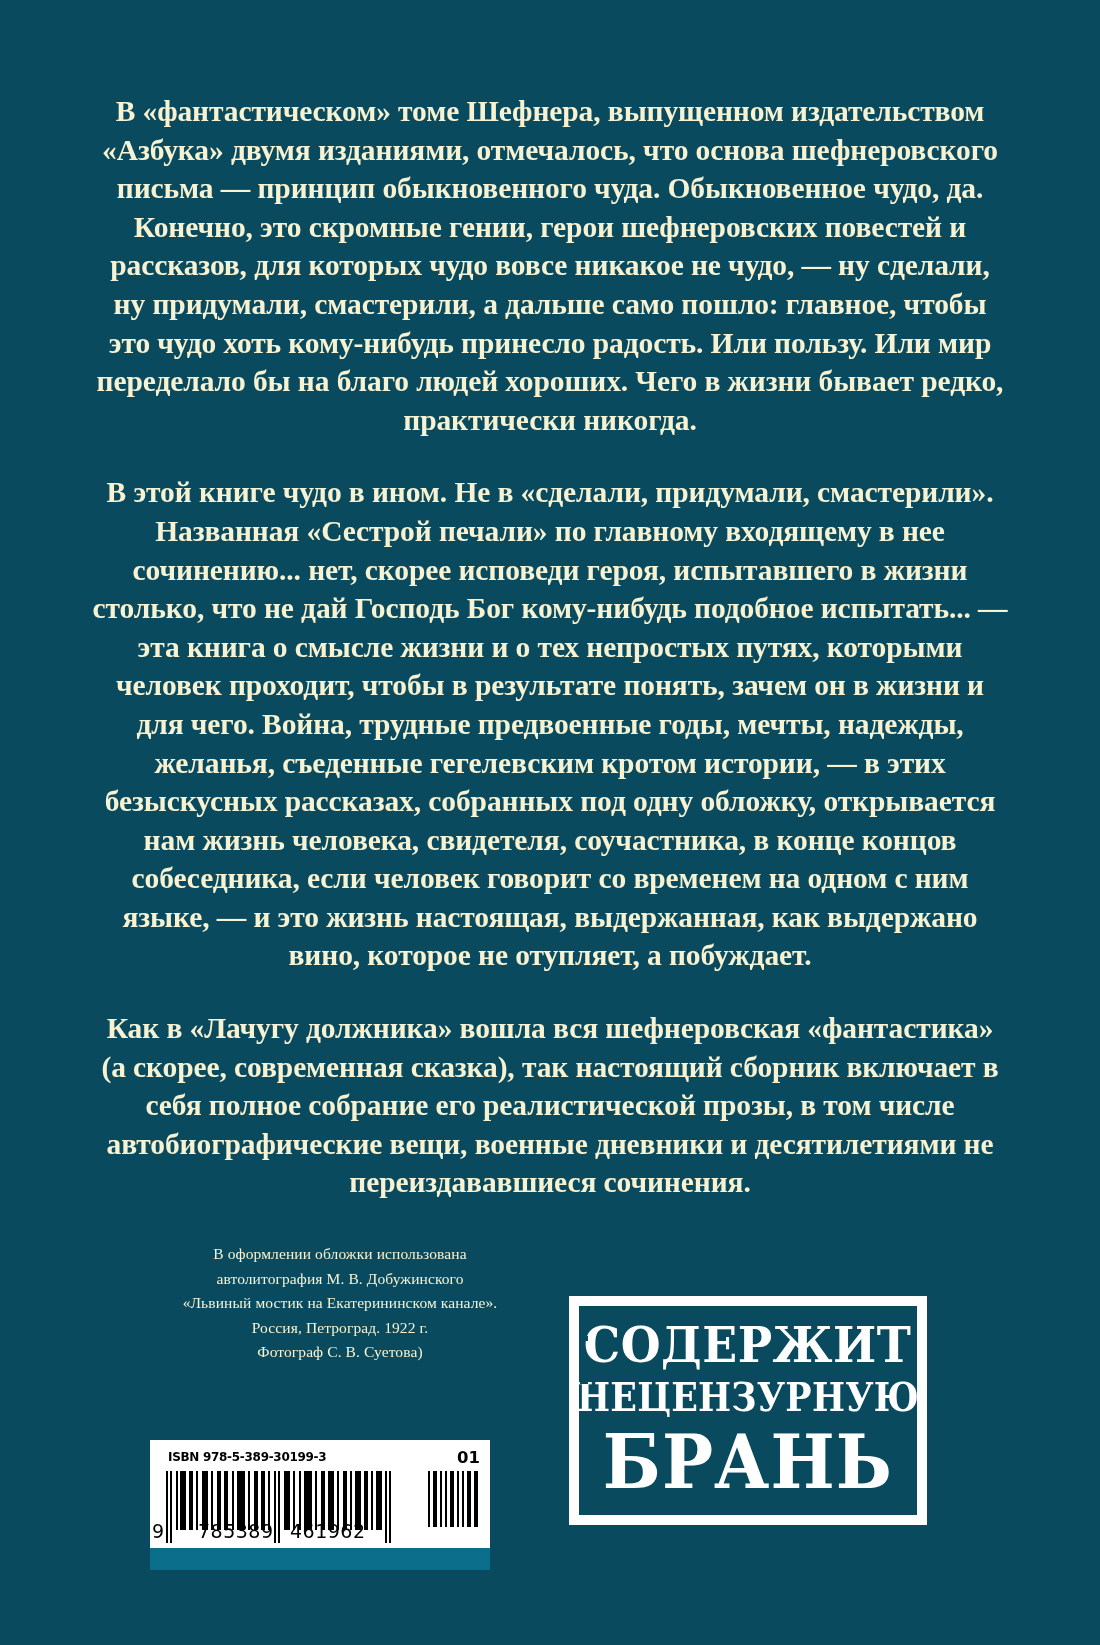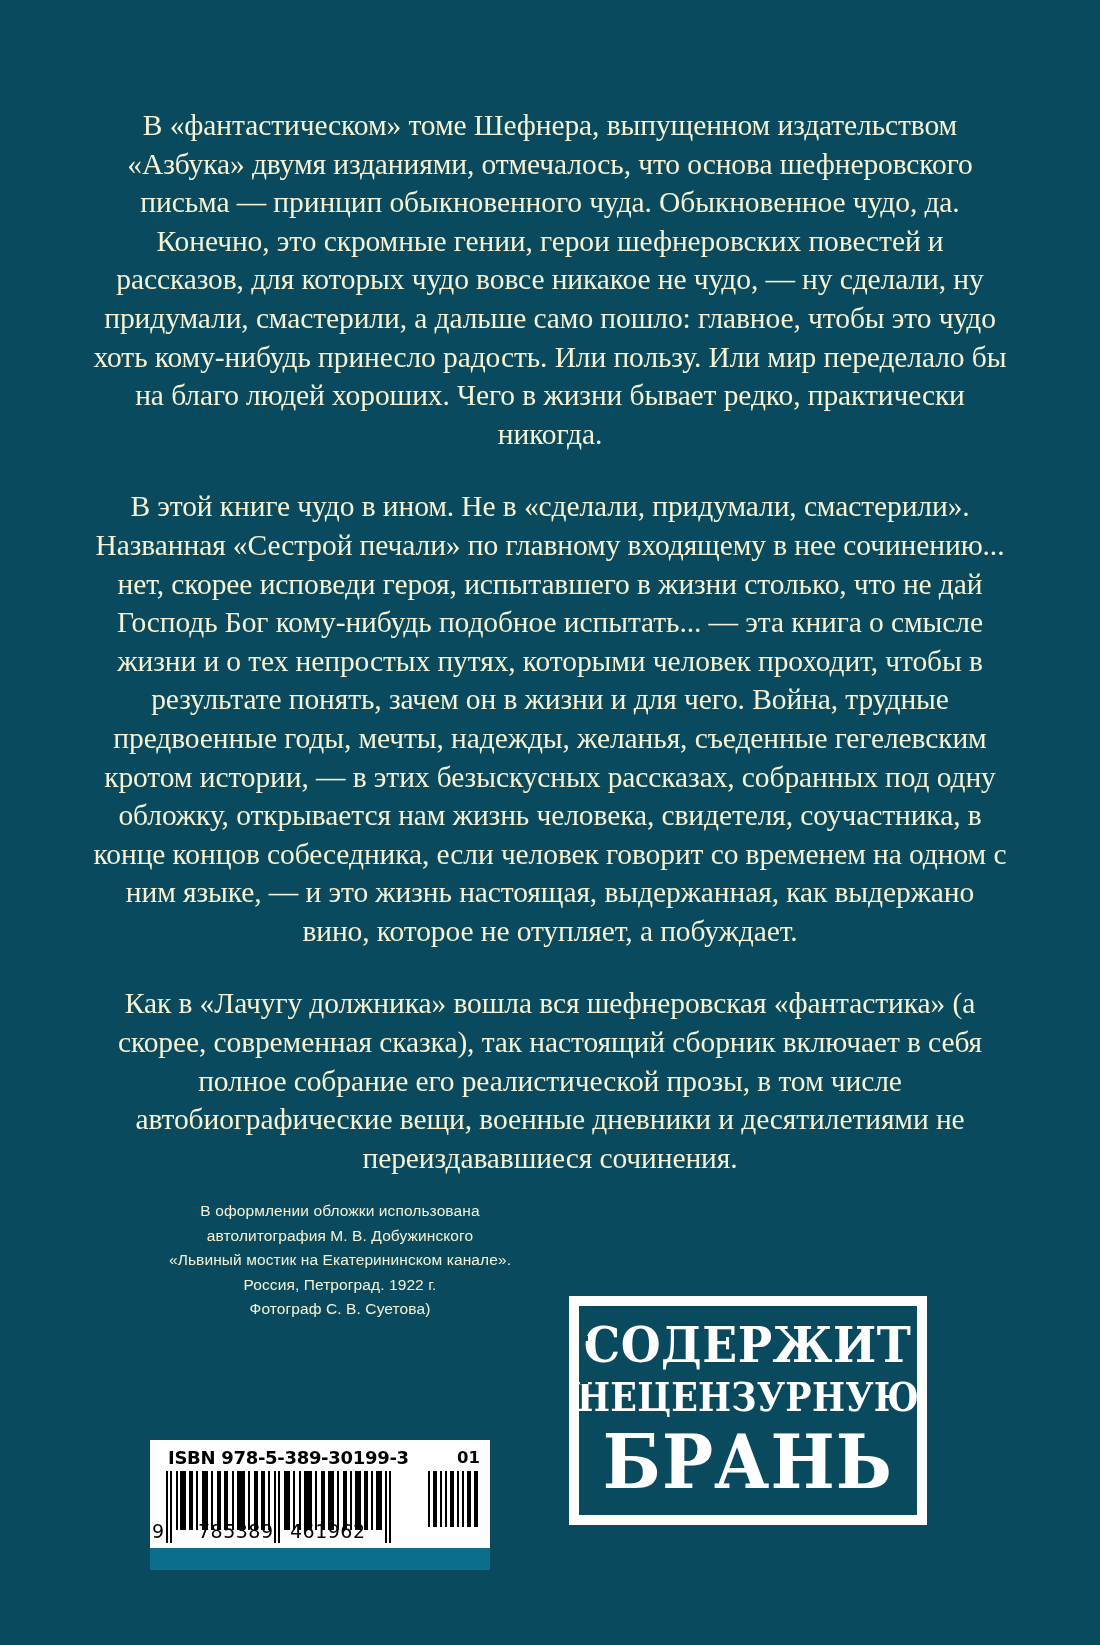--- a/index.html
+++ b/index.html
@@ -25,34 +25,35 @@
     width: 916px;
     text-align: center;
     color: #f6f2d2;
     font-family: "Liberation Serif", serif;
     font-size: 29.5px;
     line-height: 38.6px;
     letter-spacing: -0.1px;
     text-rendering: optimizeLegibility;
   }
   .blurb p {
-    margin: 18px 0 34px 0;
+    margin: 4px 0 34px 0;
     text-indent: 0;
+    font-weight: bold;
   }
   .blurb p:last-child { margin-bottom: 0; }
 
   
   .credits {
     position: absolute;
     left: 120px;
-    top: 1199px;
+    top: 1242px;
     width: 440px;
     text-align: center;
     color: #f6f2d2;
-    font-family: Liberation Sans, sans-serif;
+    font-family: Liberation Serif, serif;
     font-size: 15.5px;
     line-height: 24.5px;
     letter-spacing: 0.1px;
   }
   .credits div { white-space: nowrap; }
 
   
   .barcode-block {
     position: absolute;
     left: 150px;
@@ -68,21 +69,21 @@
   }
   .barcode-top-row {
     display: flex;
     align-items: flex-start;
     justify-content: space-between;
     padding: 0 10px 0 18px;
     height: 22px;
   }
   .isbn-text {
     font-family: "DejaVu Sans", sans-serif;
-    font-size: 18px;
+    font-size: 12px;
     font-weight: 700;
     color: #000;
     letter-spacing: -0.3px;
     line-height: 19px;
   }
   .addon-text {
     font-family: "DejaVu Sans", sans-serif;
     font-size: 16.5px;
     font-weight: 700;
     color: #000;

